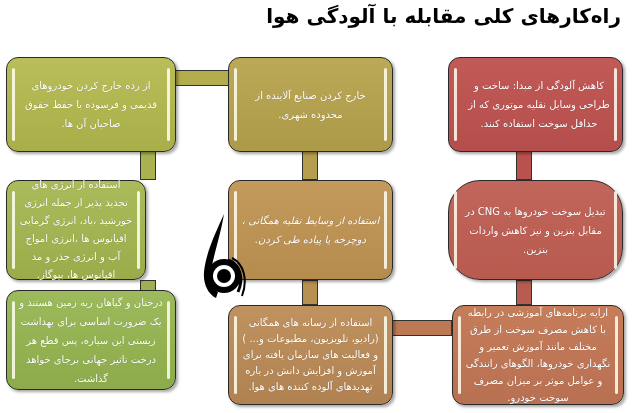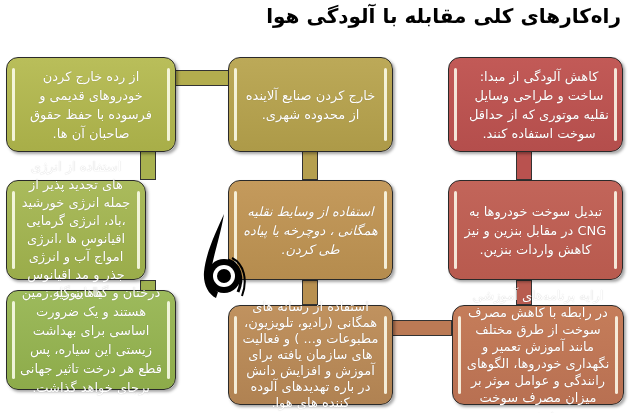--- a/index.html
+++ b/index.html
@@ -13,32 +13,32 @@
     color: #000; direction: rtl; white-space: nowrap;
   }
   .conn { position: absolute; border: 1px solid #333; box-sizing: border-box; }
   .box {
     position: absolute; box-sizing: border-box;
     border: 1.5px solid #2a2a2a; border-radius: 12px;
     box-shadow: 2px 2px 3px rgba(0,0,0,0.35);
     display: flex; align-items: center; justify-content: center;
     padding: 6px 12px;
     direction: rtl; text-align: center;
-    font-size: 13px; line-height: 19px; color: #ffffff;
+    font-size: 10px; line-height: 19px; color: #ffffff;
   }
   .box::before, .box::after {
     content: ""; position: absolute; top: 10px; bottom: 10px; width: 3px;
     background: rgba(255,255,240,0.85); border-radius: 2px;
   }
   .box::before { left: 5px; }
   .box::after { right: 5px; }
   .box span { position: relative; z-index: 1; text-shadow: 0 0 1px rgba(0,0,0,0.25); }
 
   .red1 { background: linear-gradient(#c25a57, #b44e4c); }
-  .red2 { background: linear-gradient(#c2655a, #b85a4e); }
+  .red2 { background: linear-gradient(#c2655a, #b85a4e); border-radius: 32px; }
   .red3 { background: linear-gradient(#c57d5a, #b87052); }
   .ol1 { background: linear-gradient(#bca958, #ad9a48); }
   .ol2 { background: linear-gradient(#c49a5c, #b58c4e); font-style: italic; }
   .ol3 { background: linear-gradient(#c0925f, #b08252); }
   .gr1 { background: linear-gradient(#b9be5a, #a8ae48); }
   .gr2 { background: linear-gradient(#aabb5c, #9aac4a); }
   .gr3 { background: linear-gradient(#9dba5c, #8dab4a); }
 
   .logo { position: absolute; left: 198px; top: 212px; width: 48px; height: 90px; }
 </style>

